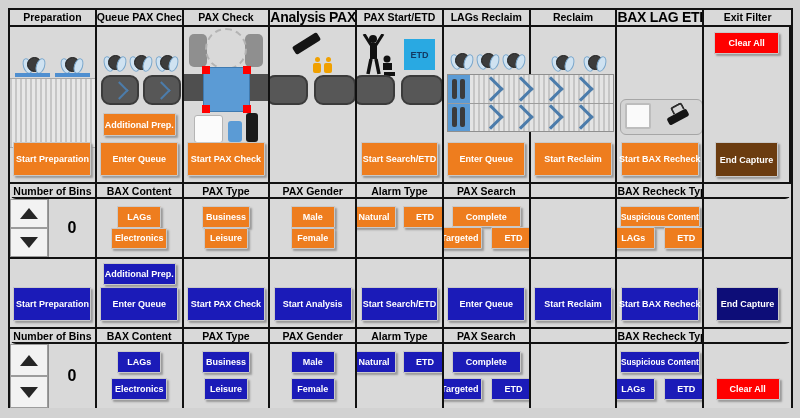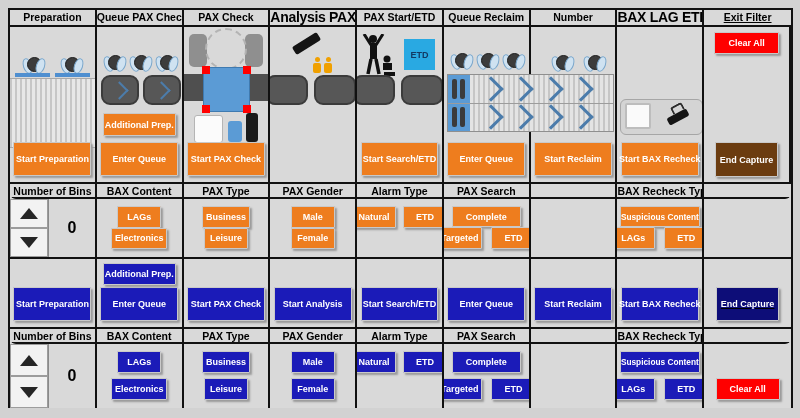--- a/index.html
+++ b/index.html
@@ -7,21 +7,21 @@
   .stage{position:relative;width:800px;height:418px;background:#d2d2d2;overflow:hidden;}
   .app{position:absolute;left:8px;top:8px;width:785px;height:400px;border:2px solid #111;background:#d9d9d9;box-sizing:border-box;}
   .row{display:grid;grid-template-columns:repeat(9,1fr);border-bottom:2px solid #111;box-sizing:border-box;position:relative;}
   .r-head{height:17px;}
   .r-stations{height:157px;}
   .r-subhead{height:15px;border-radius:6px;}
   .r-ctl{height:60px;}
   .r-actions{height:70px;}
   .r-ctl2{height:64px;border-bottom:none;}
   .cell,.hcell{border-right:2px solid #111;position:relative;overflow:hidden;box-sizing:border-box;background:#d9d9d9;}
-  .cell:last-child,.hcell:last-child{border-right:none;text-decoration:underline;}
+  .cell:last-child,.hcell:last-child{border-right:none;}
   .hcell{font-weight:bold;font-size:10.5px;text-align:center;line-height:14px;white-space:nowrap;color:#000;}
   .hcell.tight{font-size:14px;letter-spacing:-0.3px;}
   
   .btn{display:flex;align-items:center;justify-content:center;color:#fff;font-weight:bold;
        font-family:"Liberation Sans",sans-serif;border:1px solid #c9c9c9;box-shadow:2px 2px 2px #9a9a9a;
        border-radius:1px;white-space:nowrap;padding:0 3px;cursor:default;box-sizing:border-box;}
   .btn.orange{background:var(--orange,#EE7D1E);}
   .btn.blue{background:var(--blue,#1B1BB8);}
   .btn.navy{background:var(--navy,#0D0D78);}
   .btn.brown{background:var(--brown,#6B3C10);}
@@ -90,22 +90,22 @@
 
 <div class="stage">
   <div class="app">
 
     <div class="row r-head">
       <div class="hcell">Preparation</div>
       <div class="hcell">Queue PAX Check</div>
       <div class="hcell">PAX Check</div>
       <div class="hcell tight">Analysis PAX Check</div>
       <div class="hcell">PAX Start/ETD</div>
-      <div class="hcell">Queue Reclaim</div>
-      <div class="hcell">Number</div>
+      <div class="hcell">LAGs Reclaim</div>
+      <div class="hcell">Reclaim</div>
       <div class="hcell tight">BAX LAG ETD Recheck</div>
       <div class="hcell">Exit Filter</div>
     </div>
 
     <div class="row r-stations">
       <div class="cell station">
         <span class="pax" style="left:13px;top:30px">
             <b></b>
           </span>
         <span class="pax" style="left:51px;top:30px">

